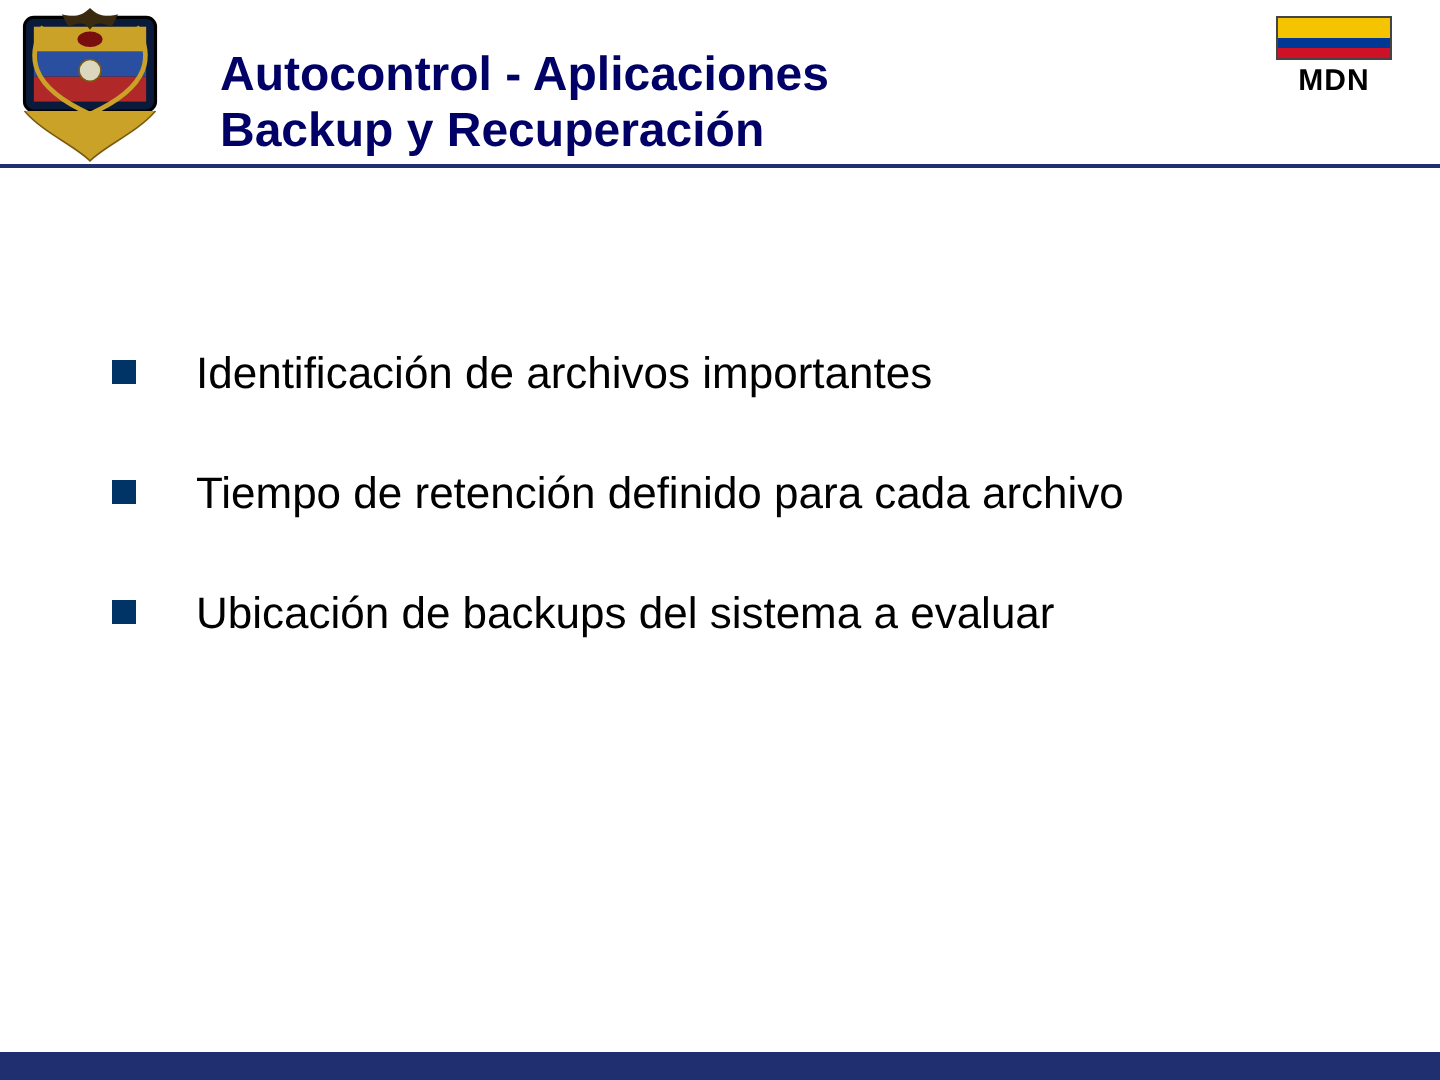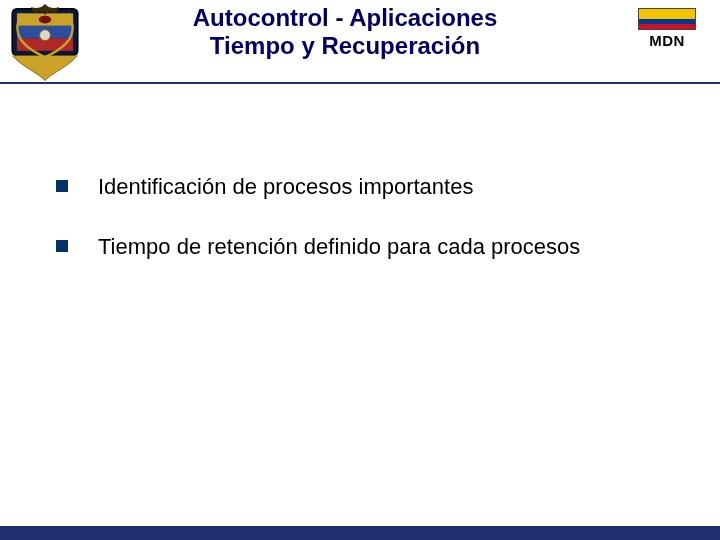--- a/index.html
+++ b/index.html
@@ -21,23 +21,23 @@
   .crest {
     position: absolute;
     left: 6px;
     top: 4px;
     width: 78px;
     height: 78px;
   }
   .title-block {
     position: absolute;
     left: 110px;
-    top: 4px;
+    top: 24px;
     width: 470px;
-    text-align: center;
+    text-align: left;
   }
   .title-block .line {
     font-weight: 700;
     font-size: 24px;
     color: #000066;
     line-height: 1.18;
   }
   .flag-badge {
     position: absolute;
     right: 18px;
@@ -105,37 +105,41 @@
       <ellipse cx="50" cy="20" rx="8" ry="5" fill="#7a0d0d"></ellipse>
       <path d="M20 12 C10 30,10 50,50 68 C90 50,90 30,80 12" fill="none" stroke="#c9a227" stroke-width="3"></path>
       <path d="M8 66 C20 80,40 88,50 98 C60 88,80 80,92 66" fill="#c9a227" stroke="#7a5a10" stroke-width="1"></path>
       <path d="M50 0 C44 6,38 6,32 4 L36 12 C42 10,46 8,50 14 C54 8,58 10,64 12 L68 4 C62 6,56 6,50 0" fill="#3a2a10"></path>
       <circle cx="50" cy="40" r="7" fill="#dcd8c0" stroke="#7a5a10"></circle>
     </svg>
   </div>
 
   <div class="title-block">
     <div class="line">Autocontrol - Aplicaciones</div>
-    <div class="line">Tiempo y Recuperación</div>
+    <div class="line">Backup y Recuperación</div>
   </div>
 
   <div class="flag-badge">
     <div class="flag">
       <div class="y"></div>
         <div class="b"></div>
         <div class="r"></div>
     </div>
     <div class="flag-label">MDN</div>
   </div>
 
   <div class="content">
     <div class="item">
       <span class="bullet"></span>
-      <span>Identificación de procesos importantes</span>
+      <span>Identificación de archivos importantes</span>
     </div>
     <div class="item">
       <span class="bullet"></span>
-      <span>Tiempo de retención definido para cada procesos</span>
+      <span>Tiempo de retención definido para cada archivo</span>
+    </div>
+    <div class="item">
+      <span class="bullet"></span>
+      <span>Ubicación de backups del sistema a evaluar</span>
     </div>
   </div>
 
   <div class="bottom-bar"></div>
 </div>
 
 </body></html>

